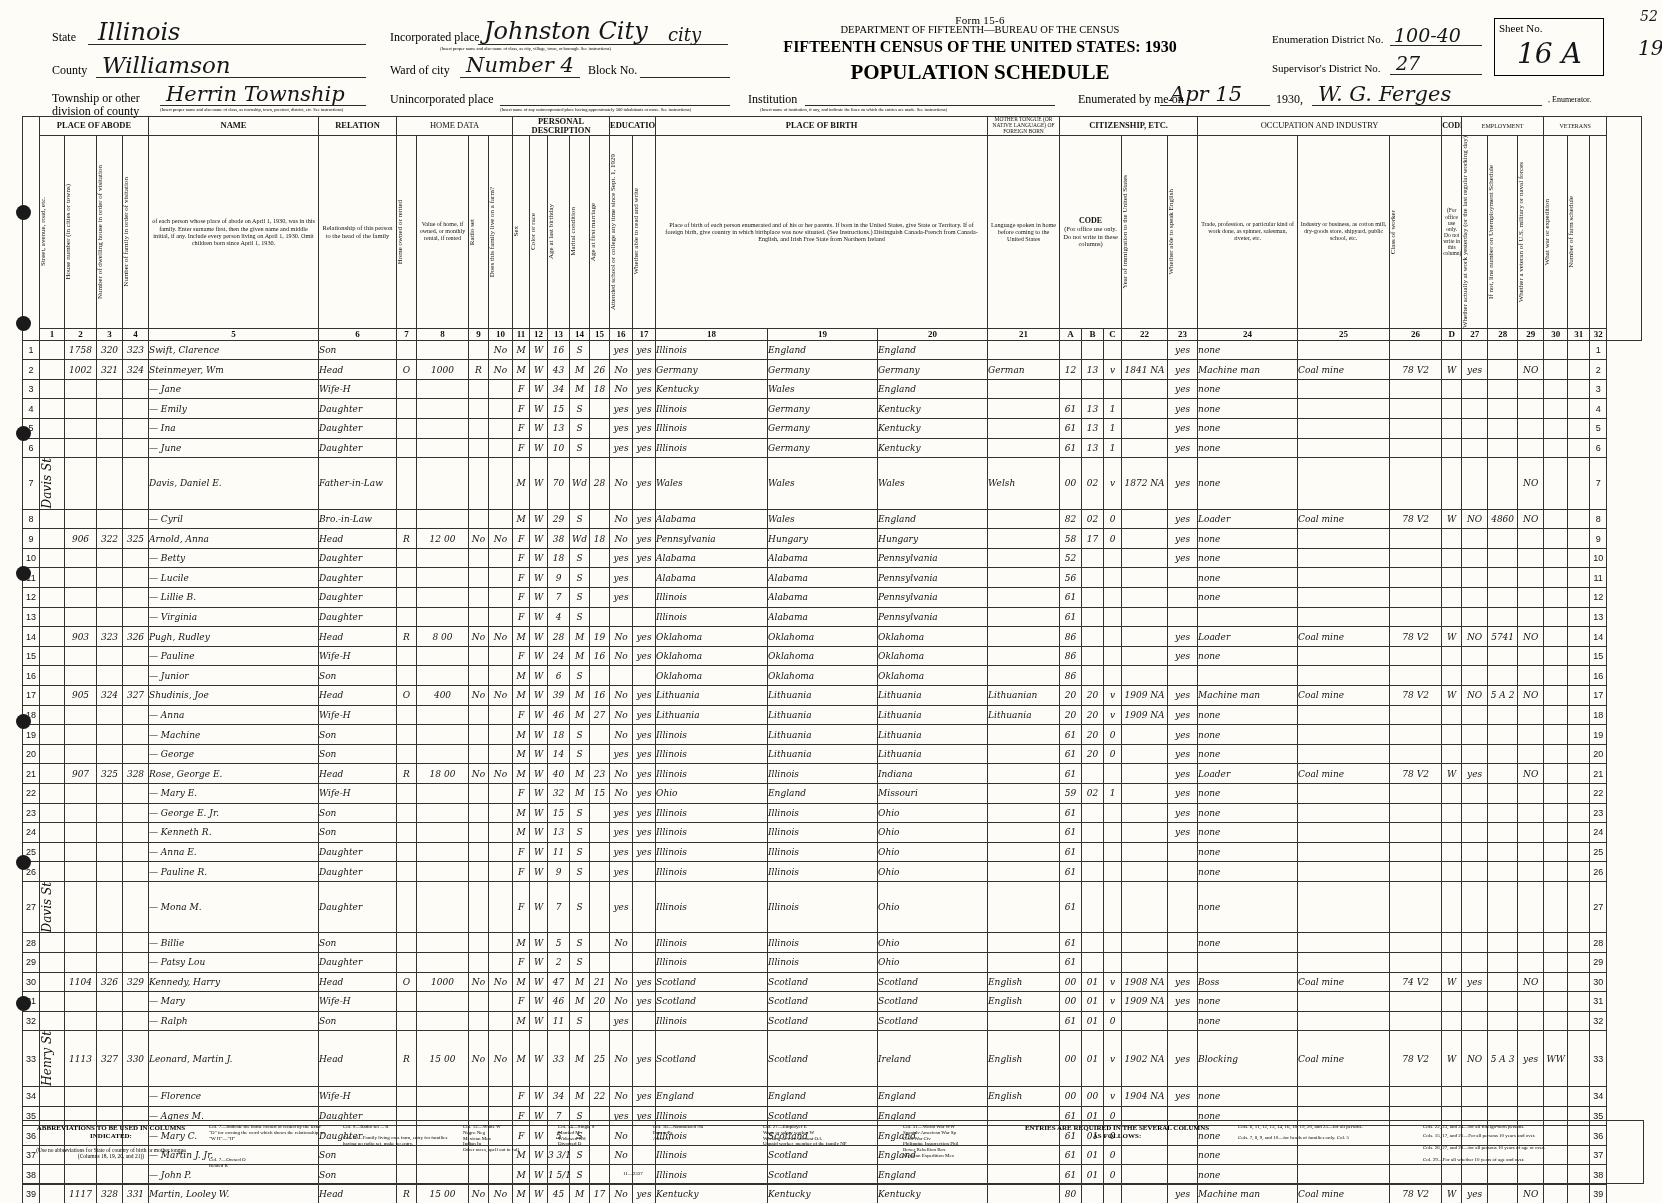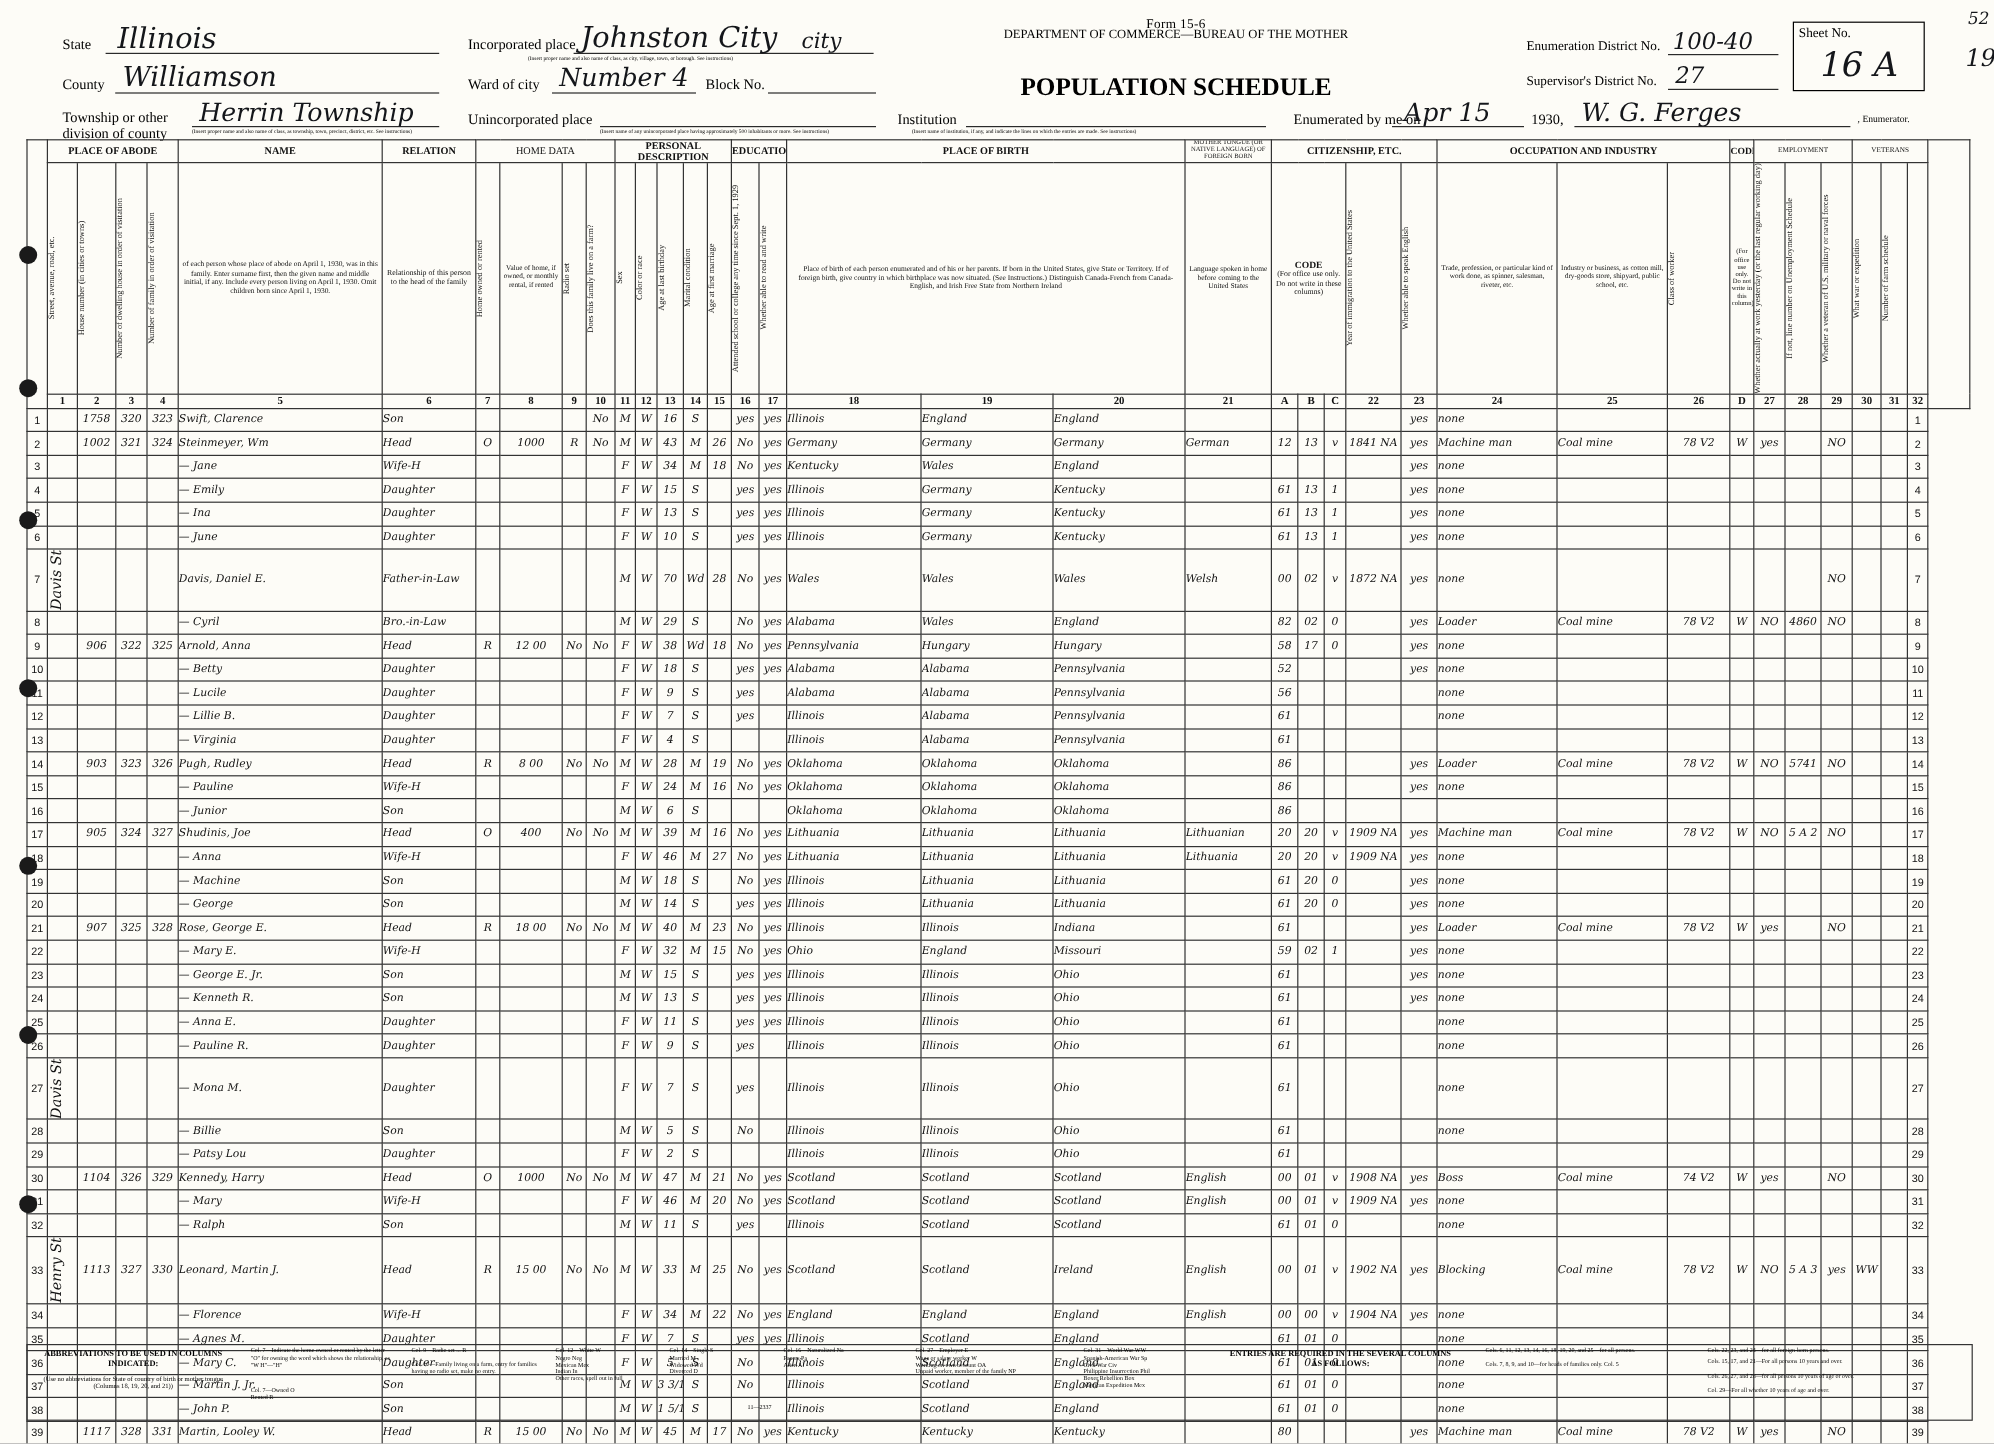--- a/index.html
+++ b/index.html
@@ -83,21 +83,22 @@
     <div class="rule" style="left:500px;top:105px;width:230px;"></div>
     <div class="lbl" style="left:500px;top:107px;font-size:4.5px;">(Insert name of any unincorporated place having approximately 500 inhabitants or more.  See instructions)</div>
 
     <div class="lbl" style="left:748px;top:92px;">Institution</div>
     <div class="rule" style="left:805px;top:105px;width:250px;"></div>
     <div class="lbl" style="left:760px;top:107px;font-size:4.5px;">(Insert name of institution, if any, and indicate the lines on which the entries are made.  See instructions)</div>
 
     <div class="ctr t1" style="left:700px;top:14px;width:560px;">
       <span>Form 15-6</span>
     </div>
-    <div class="ctr" style="left:700px;top:24px;width:560px;font-size:10.5px;">DEPARTMENT OF COMMERCE—BUREAU OF THE MOTHER</div>
+    <div class="ctr" style="left:700px;top:24px;width:560px;font-size:10.5px;">DEPARTMENT OF FIFTEENTH—BUREAU OF THE CENSUS</div>
+    <div class="ctr t2" style="left:700px;top:38px;width:560px;font-size:16px;">FIFTEENTH CENSUS OF THE UNITED STATES: 1930</div>
     <div class="ctr t3" style="left:700px;top:60px;width:560px;font-size:21px;">POPULATION SCHEDULE</div>
 
     <div class="lbl" style="left:1078px;top:92px;">Enumerated by me on</div>
     <div class="rule" style="left:1160px;top:105px;width:110px;"></div>
     <div class="hv" style="left:1170px;top:82px;font-size:21px;">Apr 15</div>
     <div class="lbl" style="left:1276px;top:92px;">1930,</div>
     <div class="rule" style="left:1312px;top:105px;width:230px;"></div>
     <div class="hv" style="left:1318px;top:82px;font-size:21px;">W. G. Ferges</div>
     <div class="lbl" style="left:1548px;top:95px;font-size:8px;">, Enumerator.</div>
 
@@ -164,21 +165,21 @@
         <td rowspan="3" class="colhdr"></td>
         <td colspan="4" class="colhdr" style="height:12px;font-weight:bold;font-size:8.5px;vertical-align:middle">PLACE OF ABODE</td>
         <td rowspan="1" class="colhdr" style="height:12px;font-weight:bold;font-size:8.5px;vertical-align:middle">NAME</td>
         <td rowspan="1" class="colhdr" style="height:12px;font-weight:bold;font-size:8.5px;vertical-align:middle">RELATION</td>
         <td colspan="4" class="colhdr" style="height:12px;font-weight:normal;font-size:8.5px;vertical-align:middle">HOME DATA</td>
         <td colspan="5" class="colhdr" style="height:12px;font-weight:bold;font-size:8.5px;vertical-align:middle">PERSONAL DESCRIPTION</td>
         <td colspan="2" class="colhdr" style="height:12px;font-weight:bold;font-size:8.5px;vertical-align:middle">EDUCATION</td>
         <td colspan="3" class="colhdr" style="height:12px;font-weight:bold;font-size:8.5px;vertical-align:middle">PLACE OF BIRTH</td>
         <td rowspan="1" class="colhdr" style="height:12px;font-size:5.5px;vertical-align:middle">MOTHER TONGUE (OR NATIVE LANGUAGE) OF FOREIGN BORN</td>
         <td colspan="5" class="colhdr" style="height:12px;font-weight:bold;font-size:8.5px;vertical-align:middle">CITIZENSHIP, ETC.</td>
-        <td colspan="3" class="colhdr" style="height:12px;font-weight:bold;font-size:8.5px;vertical-align:middle">OCCUPATION AND INDUSTRY</td>
+        <td colspan="3" class="colhdr" style="height:12px;font-weight:normal;font-size:8.5px;vertical-align:middle">OCCUPATION AND INDUSTRY</td>
         <td rowspan="1" class="colhdr" style="height:12px;font-weight:bold;font-size:8px;vertical-align:middle">CODE</td>
         <td colspan="3" class="colhdr" style="height:12px;font-size:6px;vertical-align:middle">EMPLOYMENT</td>
         <td colspan="3" class="colhdr" style="height:12px;font-size:6px;vertical-align:middle">VETERANS</td>
         <td rowspan="3" class="colhdr"></td>
       </tr>
 
       <tr class="desc-row">
         <td class="colhdr">
               <div class="vert">Street, avenue, road, etc.</div>
             </td>

